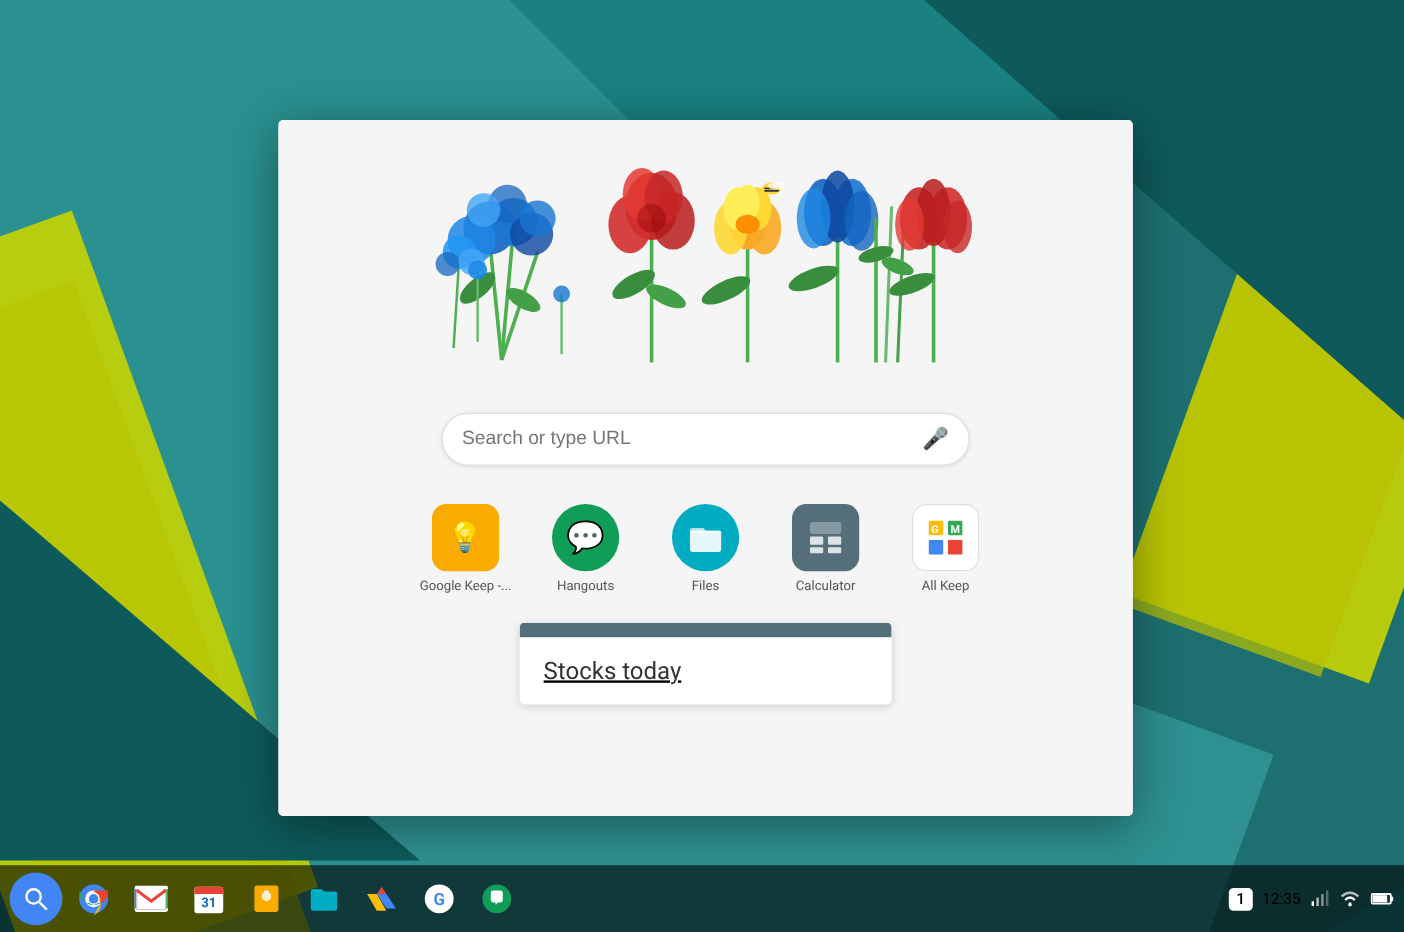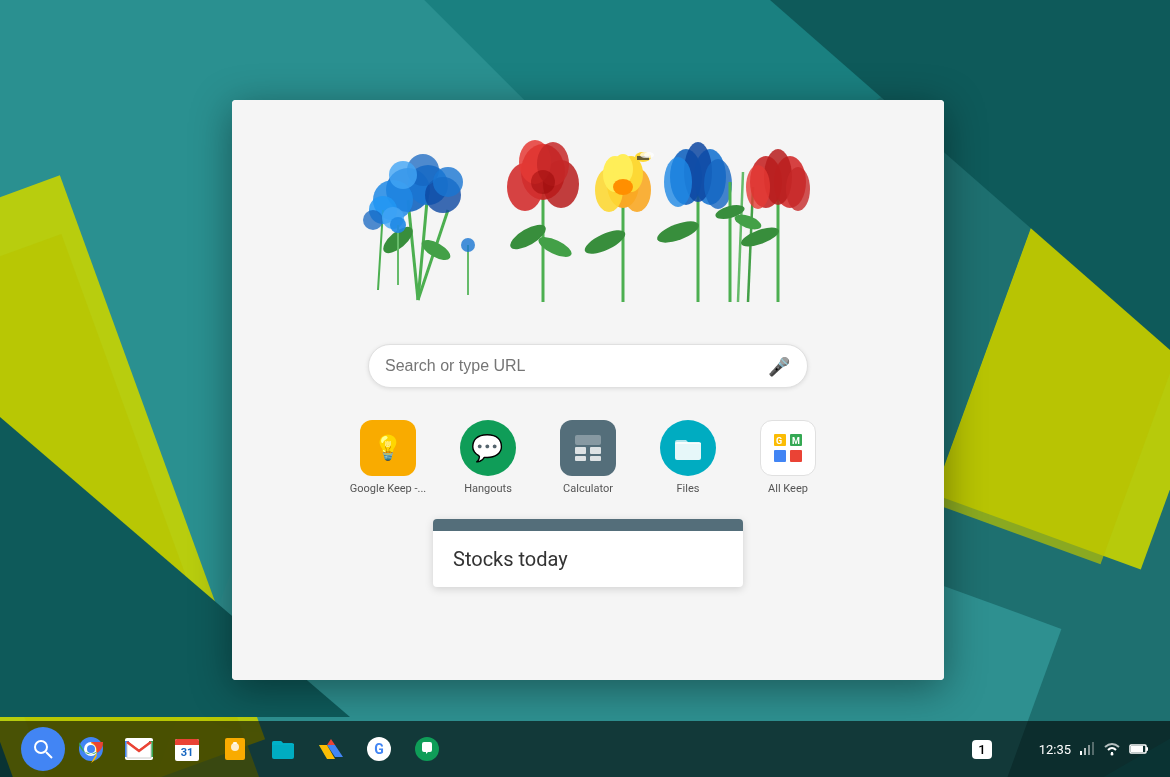--- a/index.html
+++ b/index.html
@@ -237,39 +237,40 @@
       overflow: hidden;
     }
 
     .stocks-header {
       background: #546e7a;
       height: 12px;
     }
 
     .stocks-body {
       padding: 16px 20px;
+      text-decoration: underline;
     }
 
     .stocks-title {
       font-size: 20px;
       color: #333;
       font-weight: 400;
     }
 
     
     .taskbar {
       position: absolute;
       bottom: 0;
       left: 0;
       right: 0;
       height: 56px;
       background: rgba(0,0,0,0.6);
       display: flex;
       align-items: center;
-      padding: 0 21px;
+      padding: 0 8px;
     }
 
     .taskbar-icons {
       display: flex;
       gap: 4px;
       flex: 1;
     }
 
     .taskbar-icon {
       width: 44px;
@@ -293,23 +294,22 @@
     .taskbar-badge {
       background: white;
       color: black;
       border-radius: 4px;
       padding: 2px 6px;
       font-size: 13px;
       font-weight: 500;
     }
 
     .taskbar-time {
-      color: #ffffff;
+      color: #000000;
       font-size: 13px;
-      margin-left: 39px;
     }
 
     
     .ic-search { background: #4285f4; }
 
     
     .hangouts-inner {
       color: white;
       font-size: 26px;
     }
@@ -455,43 +455,43 @@
       </div>
 
       <div class="app-item">
         <div class="app-icon app-icon-hangouts">
           <span class="hangouts-inner">💬</span>
         </div>
         <span class="app-label">Hangouts</span>
       </div>
 
       <div class="app-item">
+        <div class="app-icon app-icon-files">
+          <svg width="30" height="28" viewBox="0 0 30 28">
+            <rect x="2" y="8" width="26" height="18" rx="2" fill="white" opacity="0.9"></rect>
+            <path d="M2 10 L2 8 Q2 6 4 6 L13 6 L16 9 L28 9 L28 10 Z" fill="white" opacity="0.7"></path>
+          </svg>
+        </div>
+        <span class="app-label">Files</span>
+      </div>
+
+      <div class="app-item">
         <div class="app-icon app-icon-calculator">
           <svg width="30" height="30" viewBox="0 0 30 30">
             <rect x="2" y="2" width="26" height="10" rx="2" fill="white" opacity="0.3"></rect>
             <rect x="2" y="14" width="11" height="7" rx="1" fill="white" opacity="0.8"></rect>
             <rect x="17" y="14" width="11" height="7" rx="1" fill="white" opacity="0.8"></rect>
             <rect x="2" y="23" width="11" height="5" rx="1" fill="white" opacity="0.8"></rect>
             <rect x="17" y="23" width="11" height="5" rx="1" fill="white" opacity="0.8"></rect>
           </svg>
         </div>
         <span class="app-label">Calculator</span>
       </div>
 
       <div class="app-item">
-        <div class="app-icon app-icon-files">
-          <svg width="30" height="28" viewBox="0 0 30 28">
-            <rect x="2" y="8" width="26" height="18" rx="2" fill="white" opacity="0.9"></rect>
-            <path d="M2 10 L2 8 Q2 6 4 6 L13 6 L16 9 L28 9 L28 10 Z" fill="white" opacity="0.7"></path>
-          </svg>
-        </div>
-        <span class="app-label">Files</span>
-      </div>
-
-      <div class="app-item">
         <div class="app-icon app-icon-allapps">
           <svg width="36" height="36" viewBox="0 0 36 36">
 
             <rect x="4" y="4" width="12" height="12" rx="1" fill="#fbbc04"></rect>
             <rect x="20" y="4" width="12" height="12" rx="1" fill="#34a853"></rect>
             <rect x="4" y="20" width="12" height="12" rx="1" fill="#4285f4"></rect>
             <rect x="20" y="20" width="12" height="12" rx="1" fill="#ea4335"></rect>
 
             <text x="6" y="14" font-size="9" fill="white" font-weight="bold">G</text>
             <text x="22" y="14" font-size="9" fill="white" font-weight="bold">M</text>

